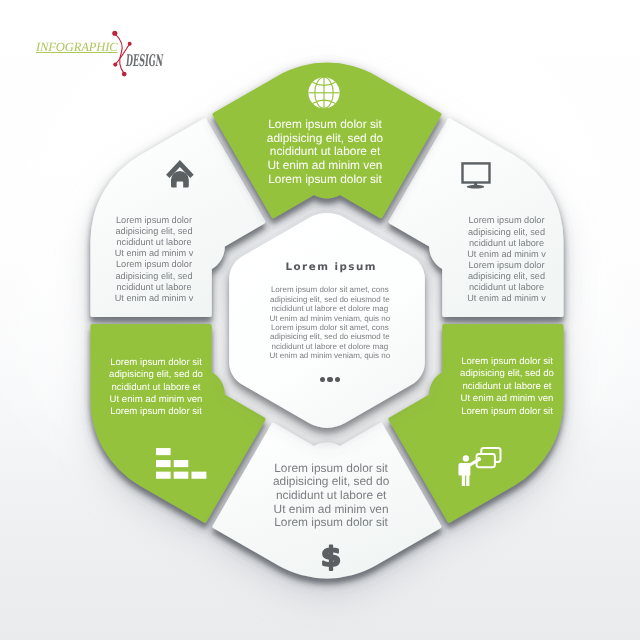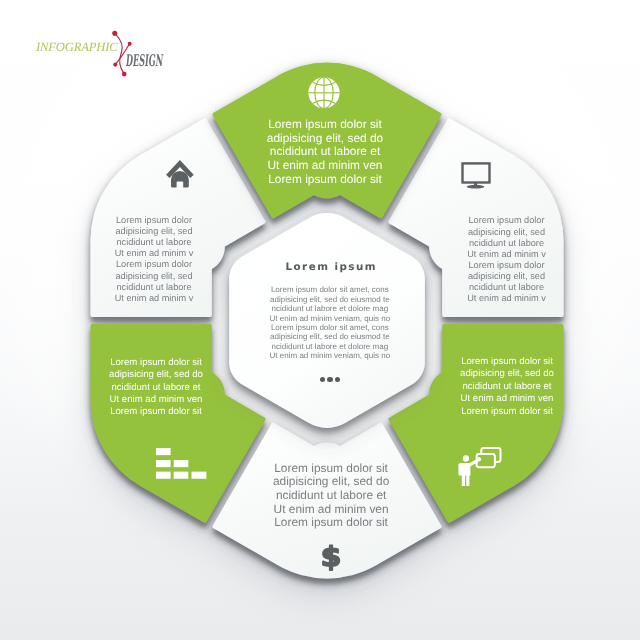--- a/index.html
+++ b/index.html
@@ -7,21 +7,21 @@
        font-family:"Liberation Sans",sans-serif;
        -webkit-font-smoothing:antialiased;text-rendering:geometricPrecision;}
   #stage{position:relative;width:640px;height:640px;
        background:
          radial-gradient(ellipse 62% 52% at 50% 34%, rgba(255,255,255,1) 0%, rgba(255,255,255,0.92) 55%, rgba(255,255,255,0) 100%),
          linear-gradient(#ffffff 0%, #fdfdfe 38%, #f7f8f9 62%, #eff0f2 82%, #eaebed 100%);}
   #art{position:absolute;left:0;top:0;}
   .seg-text{position:absolute;text-align:center;white-space:nowrap;}
   #logo{position:absolute;left:0px;top:0px;width:200px;height:100px;}
   .lg1{position:absolute;left:36px;top:39.5px;font-family:"Liberation Serif",serif;font-style:italic;
-       font-size:12.6px;letter-spacing:-0.15px;color:#aec75c;white-space:nowrap;}
+       font-size:12.6px;letter-spacing:-0.15px;color:#aec75c;white-space:nowrap;text-decoration:underline;}
   .lg2{position:absolute;left:125.5px;top:50.5px;font-family:"DejaVu Serif",serif;font-style:italic;
        font-weight:bold;font-size:16.2px;color:#6d7174;white-space:nowrap;
        transform:scaleX(0.50);transform-origin:0 0;}
   #ctr-title{position:absolute;left:10.5px;top:261.0px;width:640px;text-align:center;
        font-family:"DejaVu Sans",sans-serif;font-weight:bold;font-size:10.3px;letter-spacing:1.5px;
        text-indent:1.5px;color:#55595d;}
   #ctr-body{position:absolute;left:9.85px;top:285.2px;width:640px;text-align:center;
        font-size:8.0px;line-height:9.43px;color:#7a7e80;}
   #dots{position:absolute;left:10px;top:376.9px;width:640px;text-align:center;font-size:0;}
   #dots i{display:inline-block;width:5.2px;height:5.2px;border-radius:50%;background:#58595b;margin:0 1.2px;}

